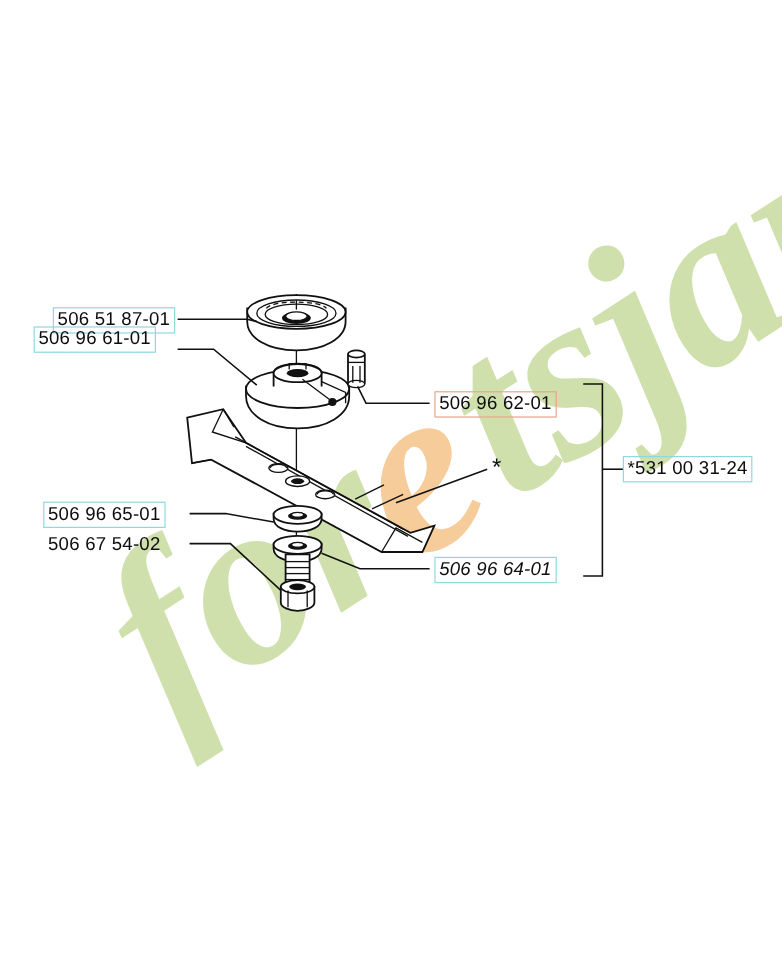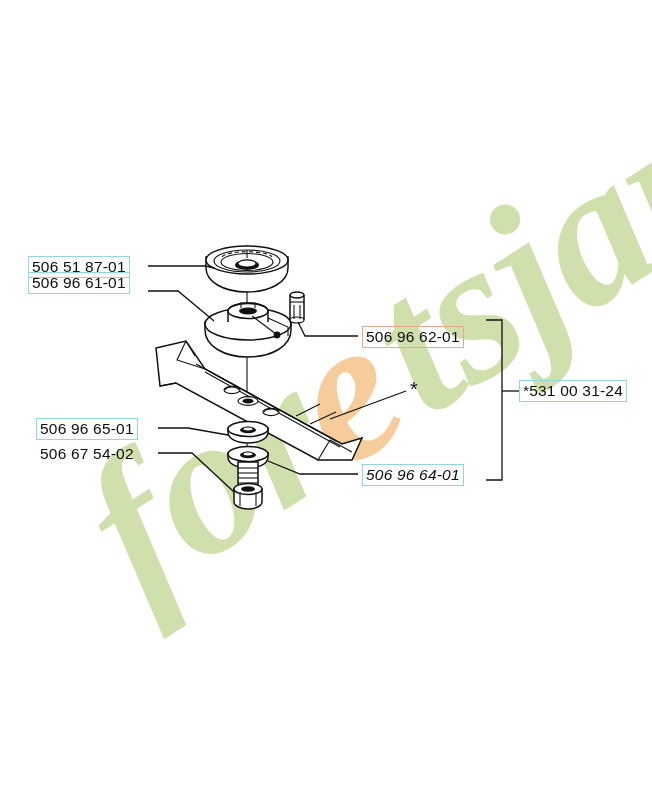--- a/index.html
+++ b/index.html
@@ -221,21 +221,21 @@
       <path class="lead" d="M406,391 L330,419"></path>
       <text x="410" y="396" font-family="Liberation Sans, sans-serif" font-size="20" fill="#111111">*</text>
 
       <path class="lead" d="M486,320 L502,320 L502,480 L486,480"></path>
       <line class="lead" x1="502" y1="391" x2="520" y2="391"></line>
     </svg>
   </div>
 
   <div id="label-layer">
 
-    <div class="part-label boxed-cyan" style="left:28px; top:256px;">506 51 87-01</div>
+    <div class="part-label boxed-cyan" style="left:44px; top:256px;">506 51 87-01</div>
 
     <div class="part-label boxed-cyan" style="left:28px; top:272px;">506 96 61-01</div>
 
     <div class="part-label boxed-orange" style="left:362px; top:326px;">506 96 62-01</div>
 
     <div class="part-label boxed-cyan" style="left:519px; top:380px;">*531 00 31-24</div>
 
     <div class="part-label boxed-cyan" style="left:36px; top:418px;">506 96 65-01</div>
 
     <div class="part-label plain" style="left:36px; top:443px;">506 67 54-02</div>

